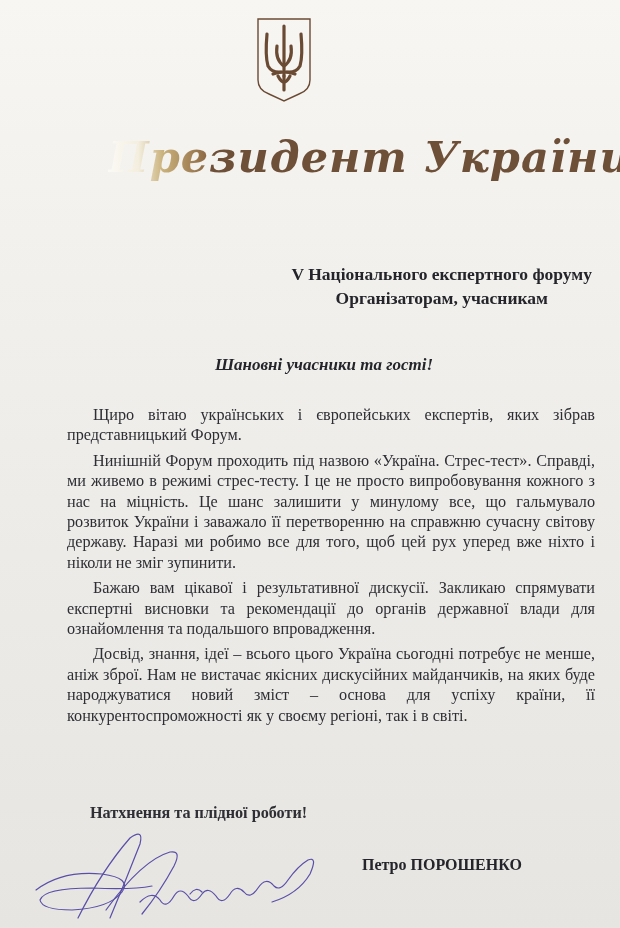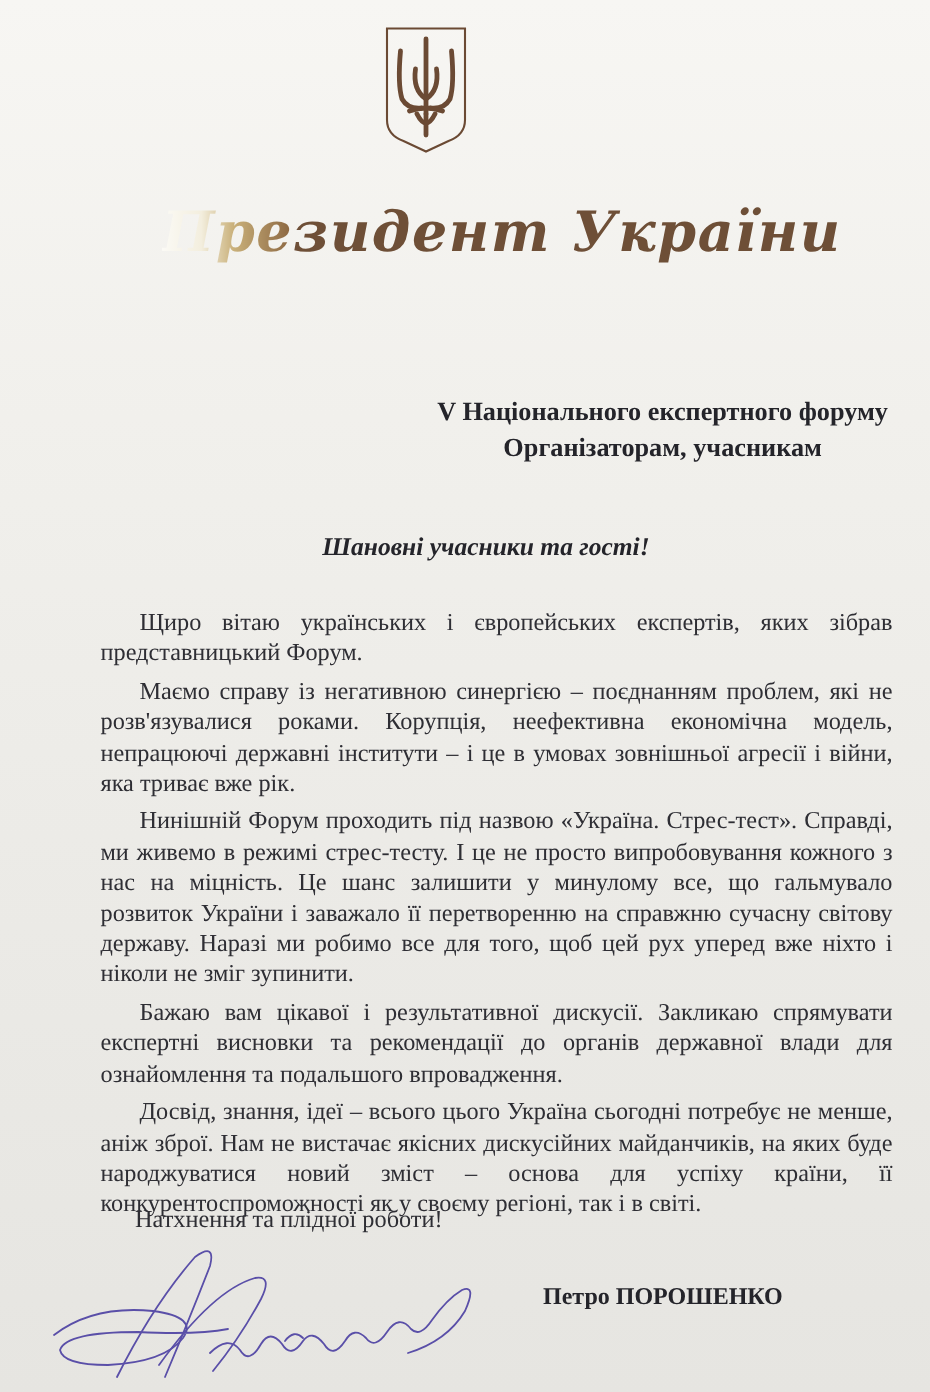--- a/index.html
+++ b/index.html
@@ -30,21 +30,21 @@
       height: 88px;
     }
     .title {
       position: absolute;
       left: 108px;
       top: 132px;
       width: 380px;
       font-family: "DejaVu Serif", "Liberation Serif", serif;
       font-style: italic;
       font-weight: bold;
-      font-size: 37px;
+      font-size: 43px;
       letter-spacing: 1px;
       color: #7a5a3e;
       white-space: nowrap;
     }
     .title .glint {
       background: linear-gradient(90deg, #fbfaf5 0%, #f3eede 30%, #c9b07a 55%, #8a6540 100%);
       -webkit-background-clip: text;
       background-clip: text;
       color: transparent;
     }
@@ -87,20 +87,21 @@
     .body-text p {
       margin: 5px;
       text-indent: 26px;
     }
     .closing {
       position: absolute;
       left: 90px;
       top: 804px;
       font-size: 16.2px;
       color: #2e2e34;
+      font-weight: bold;
     }
     .signature {
       position: absolute;
       left: 22px;
       top: 830px;
       width: 300px;
       height: 95px;
     }
     .signer {
       position: absolute;
@@ -139,21 +140,20 @@
 
   <div class="addressee">
     <div>V Національного експертного форуму</div>
     <div>Організаторам, учасникам</div>
   </div>
 
   <div class="salutation">Шановні учасники та гості!</div>
 
   <div class="body-text">
     <p>Щиро вітаю українських і європейських експертів, яких зібрав представницький Форум.</p>
-    <p>Маємо справу із негативною синергією – поєднанням проблем, які не розв'язувалися роками. Корупція, неефективна економічна модель, непрацюючі державні інститути – і це в умовах зовнішньої агресії і війни, яка триває вже рік.</p>
     <p>Нинішній Форум проходить під назвою «Україна. Стрес-тест». Справді, ми живемо в режимі стрес-тесту. І це не просто випробовування кожного з нас на міцність. Це шанс залишити у минулому все, що гальмувало розвиток України і заважало її перетворенню на справжню сучасну світову державу. Наразі ми робимо все для того, щоб цей рух уперед вже ніхто і ніколи не зміг зупинити.</p>
     <p>Бажаю вам цікавої і результативної дискусії. Закликаю спрямувати експертні висновки та рекомендації до органів державної влади для ознайомлення та подальшого впровадження.</p>
     <p>Досвід, знання, ідеї – всього цього Україна сьогодні потребує не менше, аніж зброї. Нам не вистачає якісних дискусійних майданчиків, на яких буде народжуватися новий зміст – основа для успіху країни, її конкурентоспроможності як у своєму регіоні, так і в світі.</p>
   </div>
 
   <div class="closing">Натхнення та плідної роботи!</div>
 
   <svg class="signature" viewBox="0 0 300 95" xmlns="http://www.w3.org/2000/svg">
     <g fill="none" stroke="#5a4fa8" stroke-width="1.2" stroke-linecap="round" stroke-linejoin="round">
       <path d="M14 60 Q40 40 80 44 Q110 48 100 62 Q88 78 50 80 Q20 80 18 70 Q22 58 70 58 Q110 60 130 56"></path>

